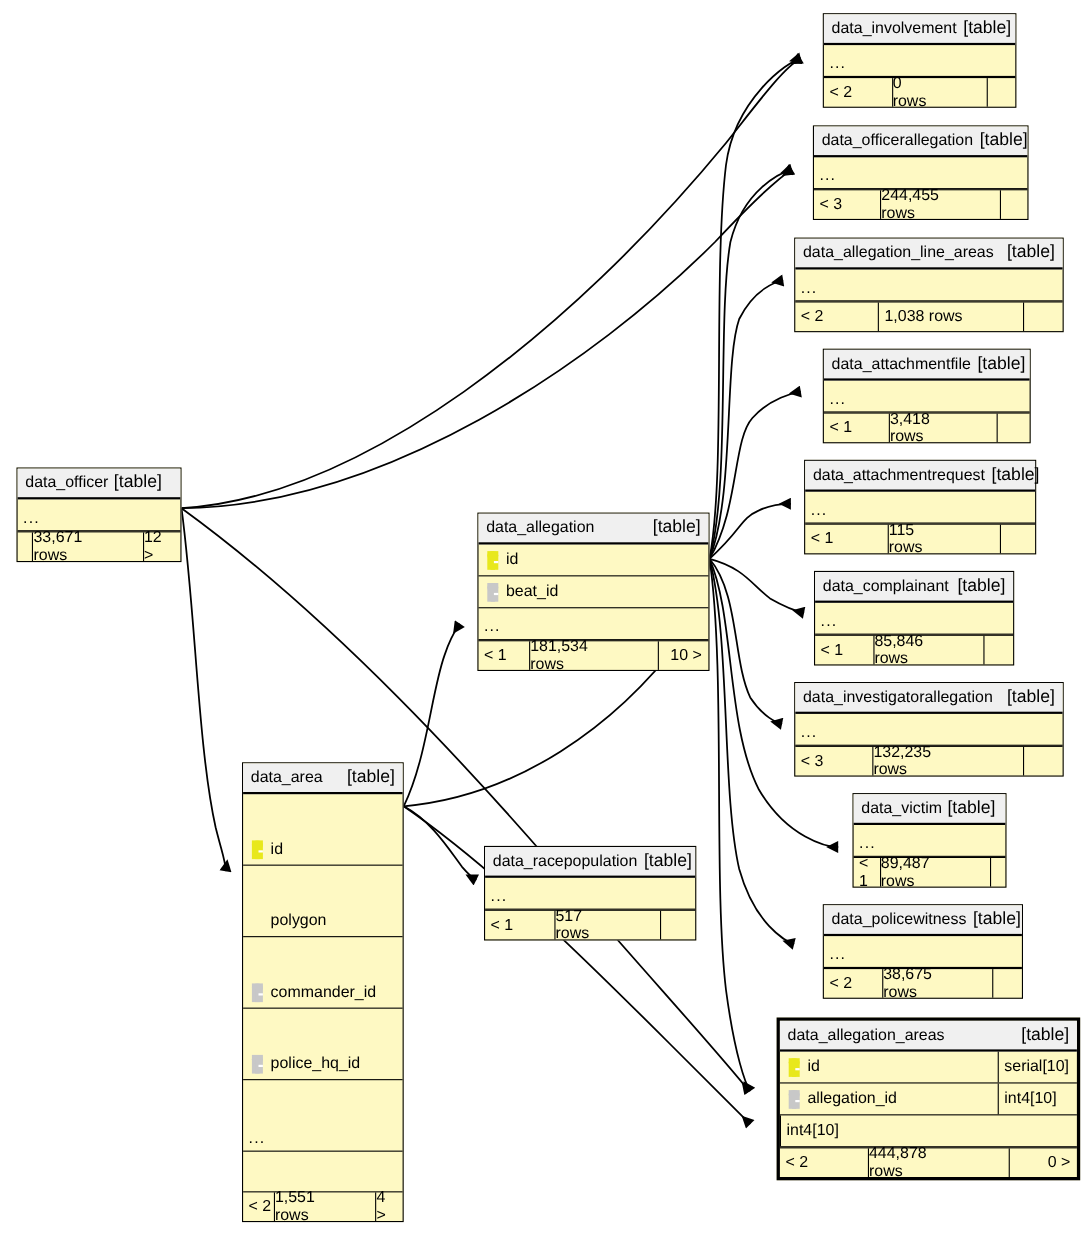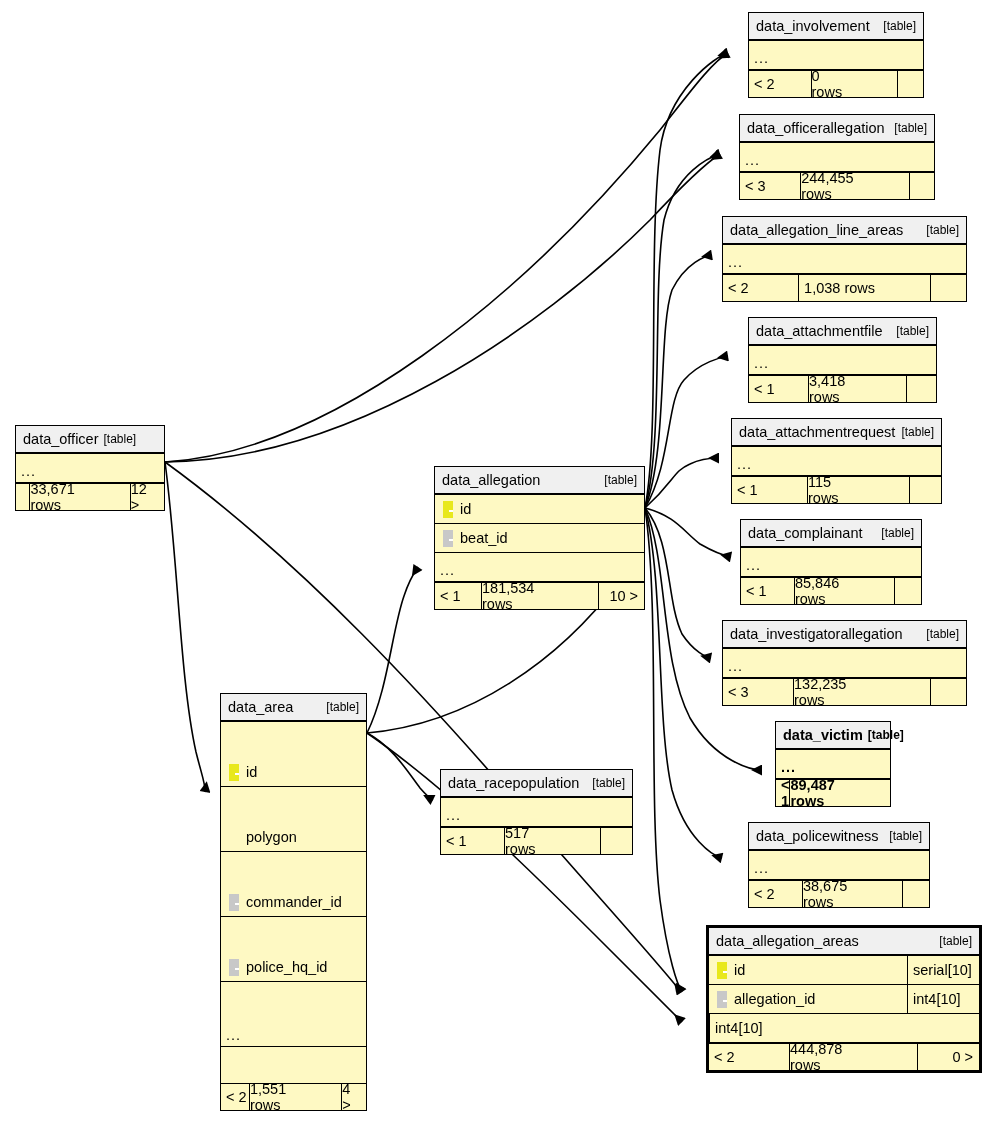--- a/index.html
+++ b/index.html
@@ -12,21 +12,21 @@
   
   .tbl{position:absolute;box-sizing:border-box;background:#fef9c3;
        border:1px solid #000;display:flex;flex-direction:column;z-index:5;}
   .tbl.focal{border:3px solid #000;}
   .row{display:flex;box-sizing:border-box;border-bottom:1px solid #000;
        height:29px;align-items:center;}
   .row:last-child{border-bottom:none;}
   .hdr{background:#f0f0f0;border-bottom:2px solid #000;height:28px;
        padding:0 7px;justify-content:space-between;}
   .hdr .tname{font-size:14.5px;color:#000;white-space:nowrap;}
-  .hdr .ttag{font-size:12px;color:#000;white-space:nowrap;padding-left:6px;}
+  .hdr .ttag{font-size:16px;color:#000;white-space:nowrap;padding-left:6px;}
   .hdr.tight{justify-content:flex-start;}
   .hdr.tight .ttag{padding-left:5px;}
 
   .col{display:flex;align-items:center;font-size:14.5px;color:#000;
        box-sizing:border-box;height:100%;}
   .colname{flex:1;display:flex;align-items:center;padding-left:8px;gap:7px;
            overflow:hidden;white-space:nowrap;}
   .coltype{width:72px;border-left:1px solid #000;height:100%;display:flex;
            align-items:center;padding-left:5px;font-size:14.5px;box-sizing:border-box;}
 
@@ -199,21 +199,21 @@
     <div class="row">
       <span class="ellipsis">...</span>
     </div>
     <div class="row frow">
       <span class="fcell fL" style="width:70px">&lt; 3</span>
       <span class="fcell fM" style="flex:1">132,235 rows</span>
       <span class="fcell fR" style="width:36px"></span>
     </div>
   </div>
 
-  <div class="tbl" style="left:775px;top:721px;width:116px;font-weight:bold;">
+  <div class="tbl" style="left:775px;top:721px;width:140px;">
     <div class="row hdr tight">
       <span class="tname">data_victim</span>
       <span class="ttag">[table]</span>
     </div>
     <div class="row">
       <span class="ellipsis">...</span>
     </div>
     <div class="row frow">
       <span class="fcell fL" style="width:32px">&lt; 1</span>
       <span class="fcell fM" style="flex:1">89,487 rows</span>

